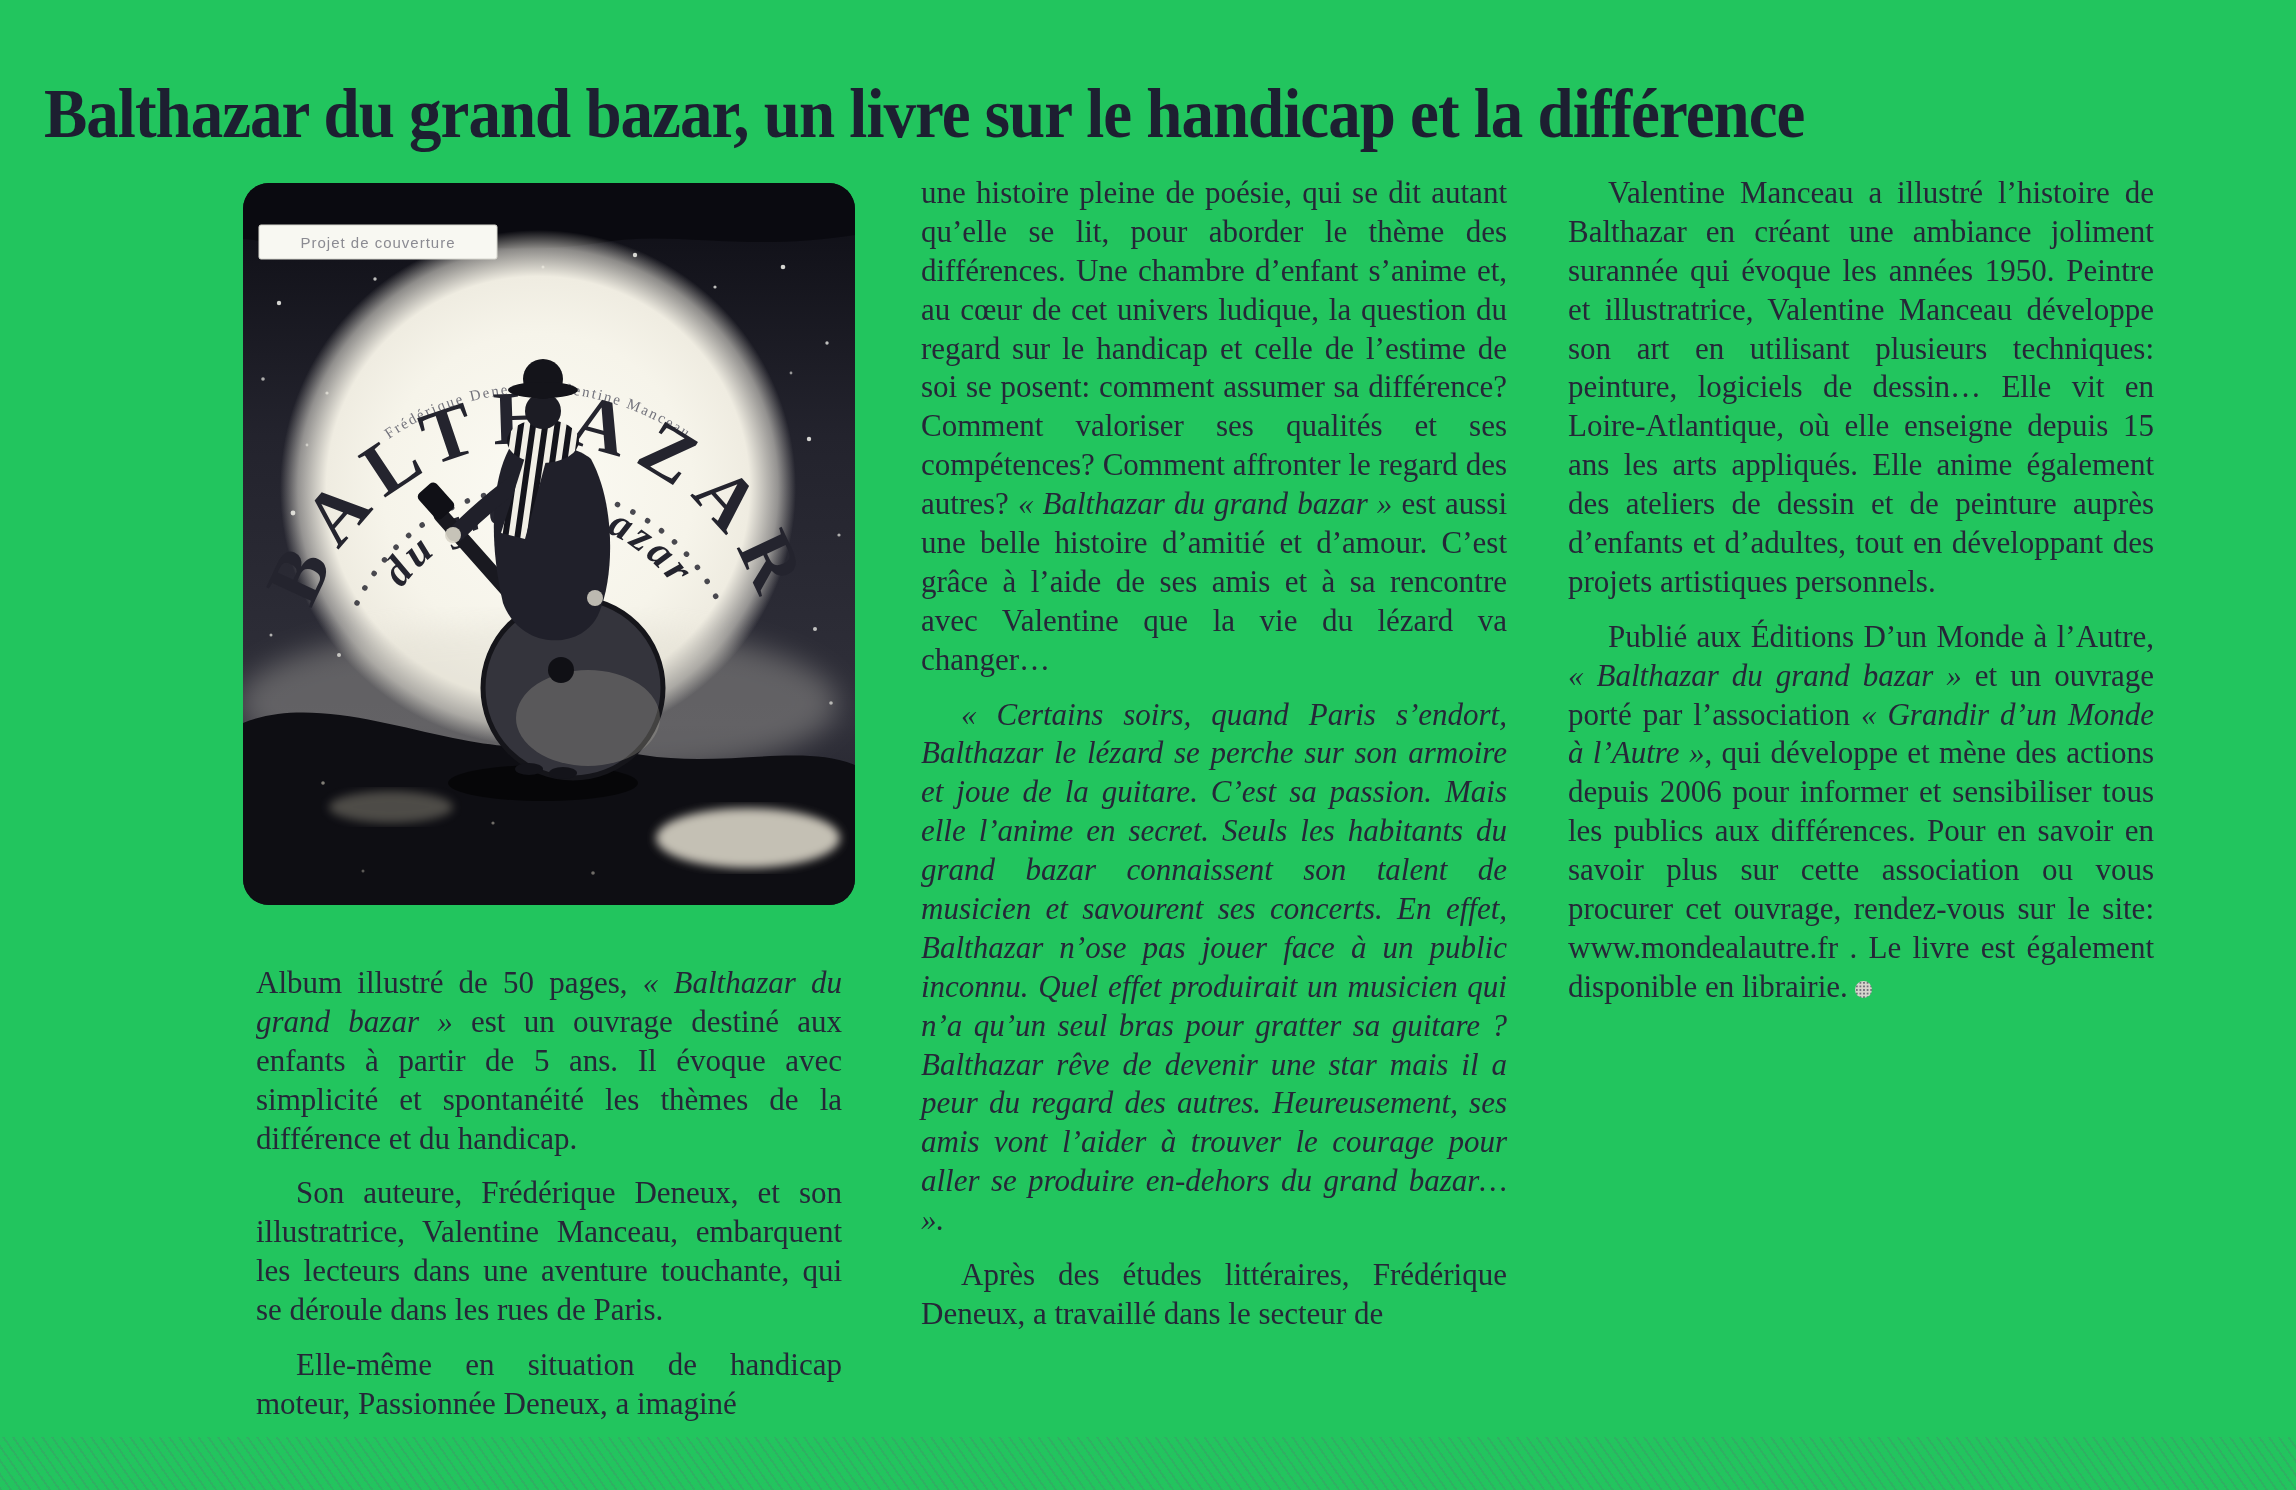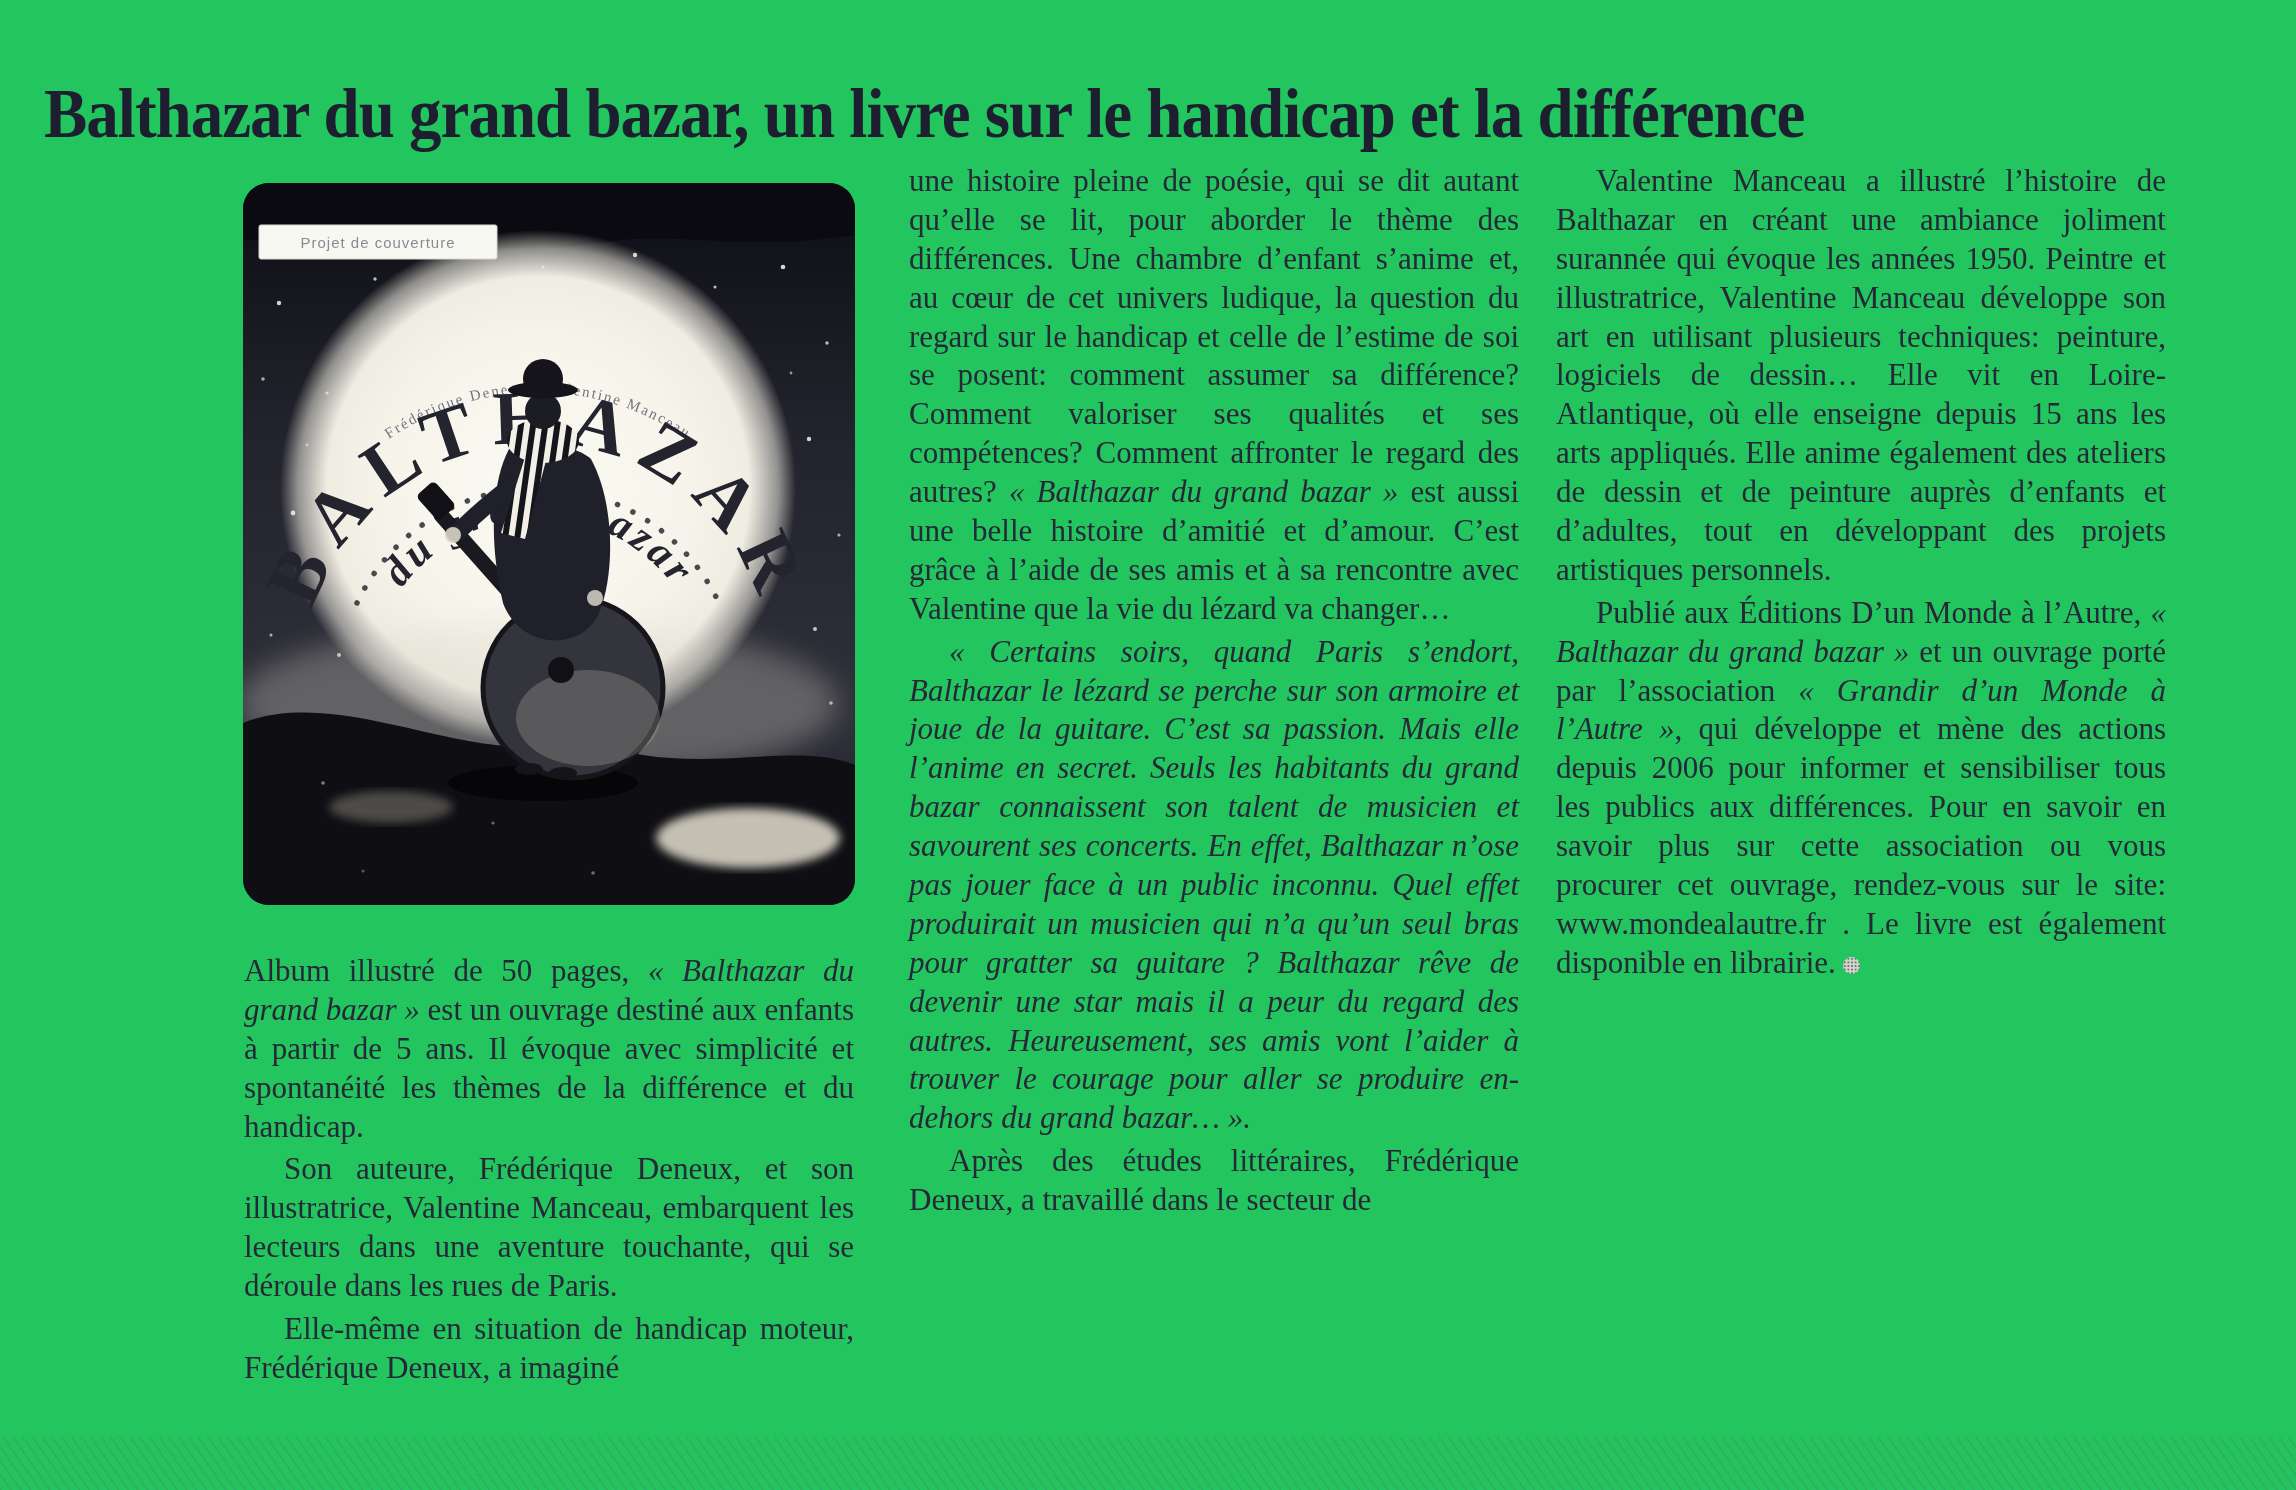--- a/index.html
+++ b/index.html
@@ -16,21 +16,21 @@
     transform:scaleY(1.06); transform-origin:top left;
   }
   .col {
     position:absolute; width:618px;
     font-size:31px; line-height:1.255; text-align:justify;
     color:#262738;
   }
   .col-1 { left:240px; top:948px;  }
   .col-2 { left:905px; top:158px;  }
   .col-3 { left:1552px; top:158px; }
-  .para { margin:4px; }
+  .para { margin:16px; }
   .para.indent { text-indent:40px; }
   .para.quote { font-style:italic; }
   .it { font-style:italic; }
   .cover-wrap { position:absolute; left:243px; top:183px; width:612px; height:722px; }
   .end-mark {
     display:inline-block; width:17px; height:17px; border-radius:50%;
     background:
       radial-gradient(#70707a 0.8px, rgba(0,0,0,0) 1.1px) 0 0 / 3.6px 3.6px,
       #d6d5cd;
     margin-left:7px; vertical-align:-1px;
@@ -164,21 +164,21 @@
           <rect x="16" y="42" width="238" height="34" rx="2" fill="#f8f8f2" stroke="#d8d8d0"></rect>
           <text x="135" y="65" text-anchor="middle" font-size="15" fill="#8b8b92" letter-spacing="1" font-family="Liberation Sans, sans-serif">Projet de couverture</text>
         </g>
       </g>
     </svg>
   </div>
 
   <div class="col col-1">
       <p class="para"><span>Album illustré de 50 pages, </span><span class="it">« Balthazar du grand bazar »</span><span> est un ouvrage destiné aux enfants à partir de 5 ans. Il évoque avec simplicité et spontanéité les thèmes de la différence et du handicap.</span></p>
       <p class="para indent"><span>Son auteure, Frédérique Deneux, et son illustratrice, Valentine Manceau, embarquent les lecteurs dans une aventure touchante, qui se déroule dans les rues de Paris.</span></p>
-      <p class="para indent"><span>Elle-même en situation de handicap moteur, Frédérique Deneux, a imaginé</span></p>
+      <p class="para indent"><span>Elle-même en situation de handicap moteur, Passionnée Deneux, a imaginé</span></p>
     </div>
   <div class="col col-2">
       <p class="para"><span>une histoire pleine de poésie, qui se dit autant qu’elle se lit, pour aborder le thème des différences. Une chambre d’enfant s’anime et, au cœur de cet univers ludique, la question du regard sur le handicap et celle de l’estime de soi se posent: comment assumer sa différence? Comment valoriser ses qualités et ses compétences? Comment affronter le regard des autres? </span><span class="it">« Balthazar du grand bazar »</span><span> est aussi une belle histoire d’amitié et d’amour. C’est grâce à l’aide de ses amis et à sa rencontre avec Valentine que la vie du lézard va changer…</span></p>
       <p class="para indent quote"><span>« Certains soirs, quand Paris s’endort, Balthazar le lézard se perche sur son armoire et joue de la guitare. C’est sa passion. Mais elle l’anime en secret. Seuls les habitants du grand bazar connaissent son talent de musicien et savourent ses concerts. En effet, Balthazar n’ose pas jouer face à un public inconnu. Quel effet produirait un musicien qui n’a qu’un seul bras pour gratter sa guitare ? Balthazar rêve de devenir une star mais il a peur du regard des autres. Heureusement, ses amis vont l’aider à trouver le courage pour aller se produire en-dehors du grand bazar… ».</span></p>
       <p class="para indent"><span>Après des études littéraires, Frédérique Deneux, a travaillé dans le secteur de</span></p>
     </div>
   <div class="col col-3">
       <p class="para indent"><span>Valentine Manceau a illustré l’histoire de Balthazar en créant une ambiance joliment surannée qui évoque les années 1950. Peintre et illustratrice, Valentine Manceau développe son art en utilisant plusieurs techniques: peinture, logiciels de dessin… Elle vit en Loire-Atlantique, où elle enseigne depuis 15 ans les arts appliqués. Elle anime également des ateliers de dessin et de peinture auprès d’enfants et d’adultes, tout en développant des projets artistiques personnels.</span></p>
       <p class="para indent"><span>Publié aux Éditions D’un Monde à l’Autre, </span><span class="it">« Balthazar du grand bazar »</span><span> et un ouvrage porté par l’association </span><span class="it">« Grandir d’un Monde à l’Autre »</span><span>, qui développe et mène des actions depuis 2006 pour informer et sensibiliser tous les publics aux différences. Pour en savoir en savoir plus sur cette association ou vous procurer cet ouvrage, rendez-vous sur le site: www.mondealautre.fr . Le livre est également disponible en librairie.</span><span class="end-mark"></span></p>
     </div>

